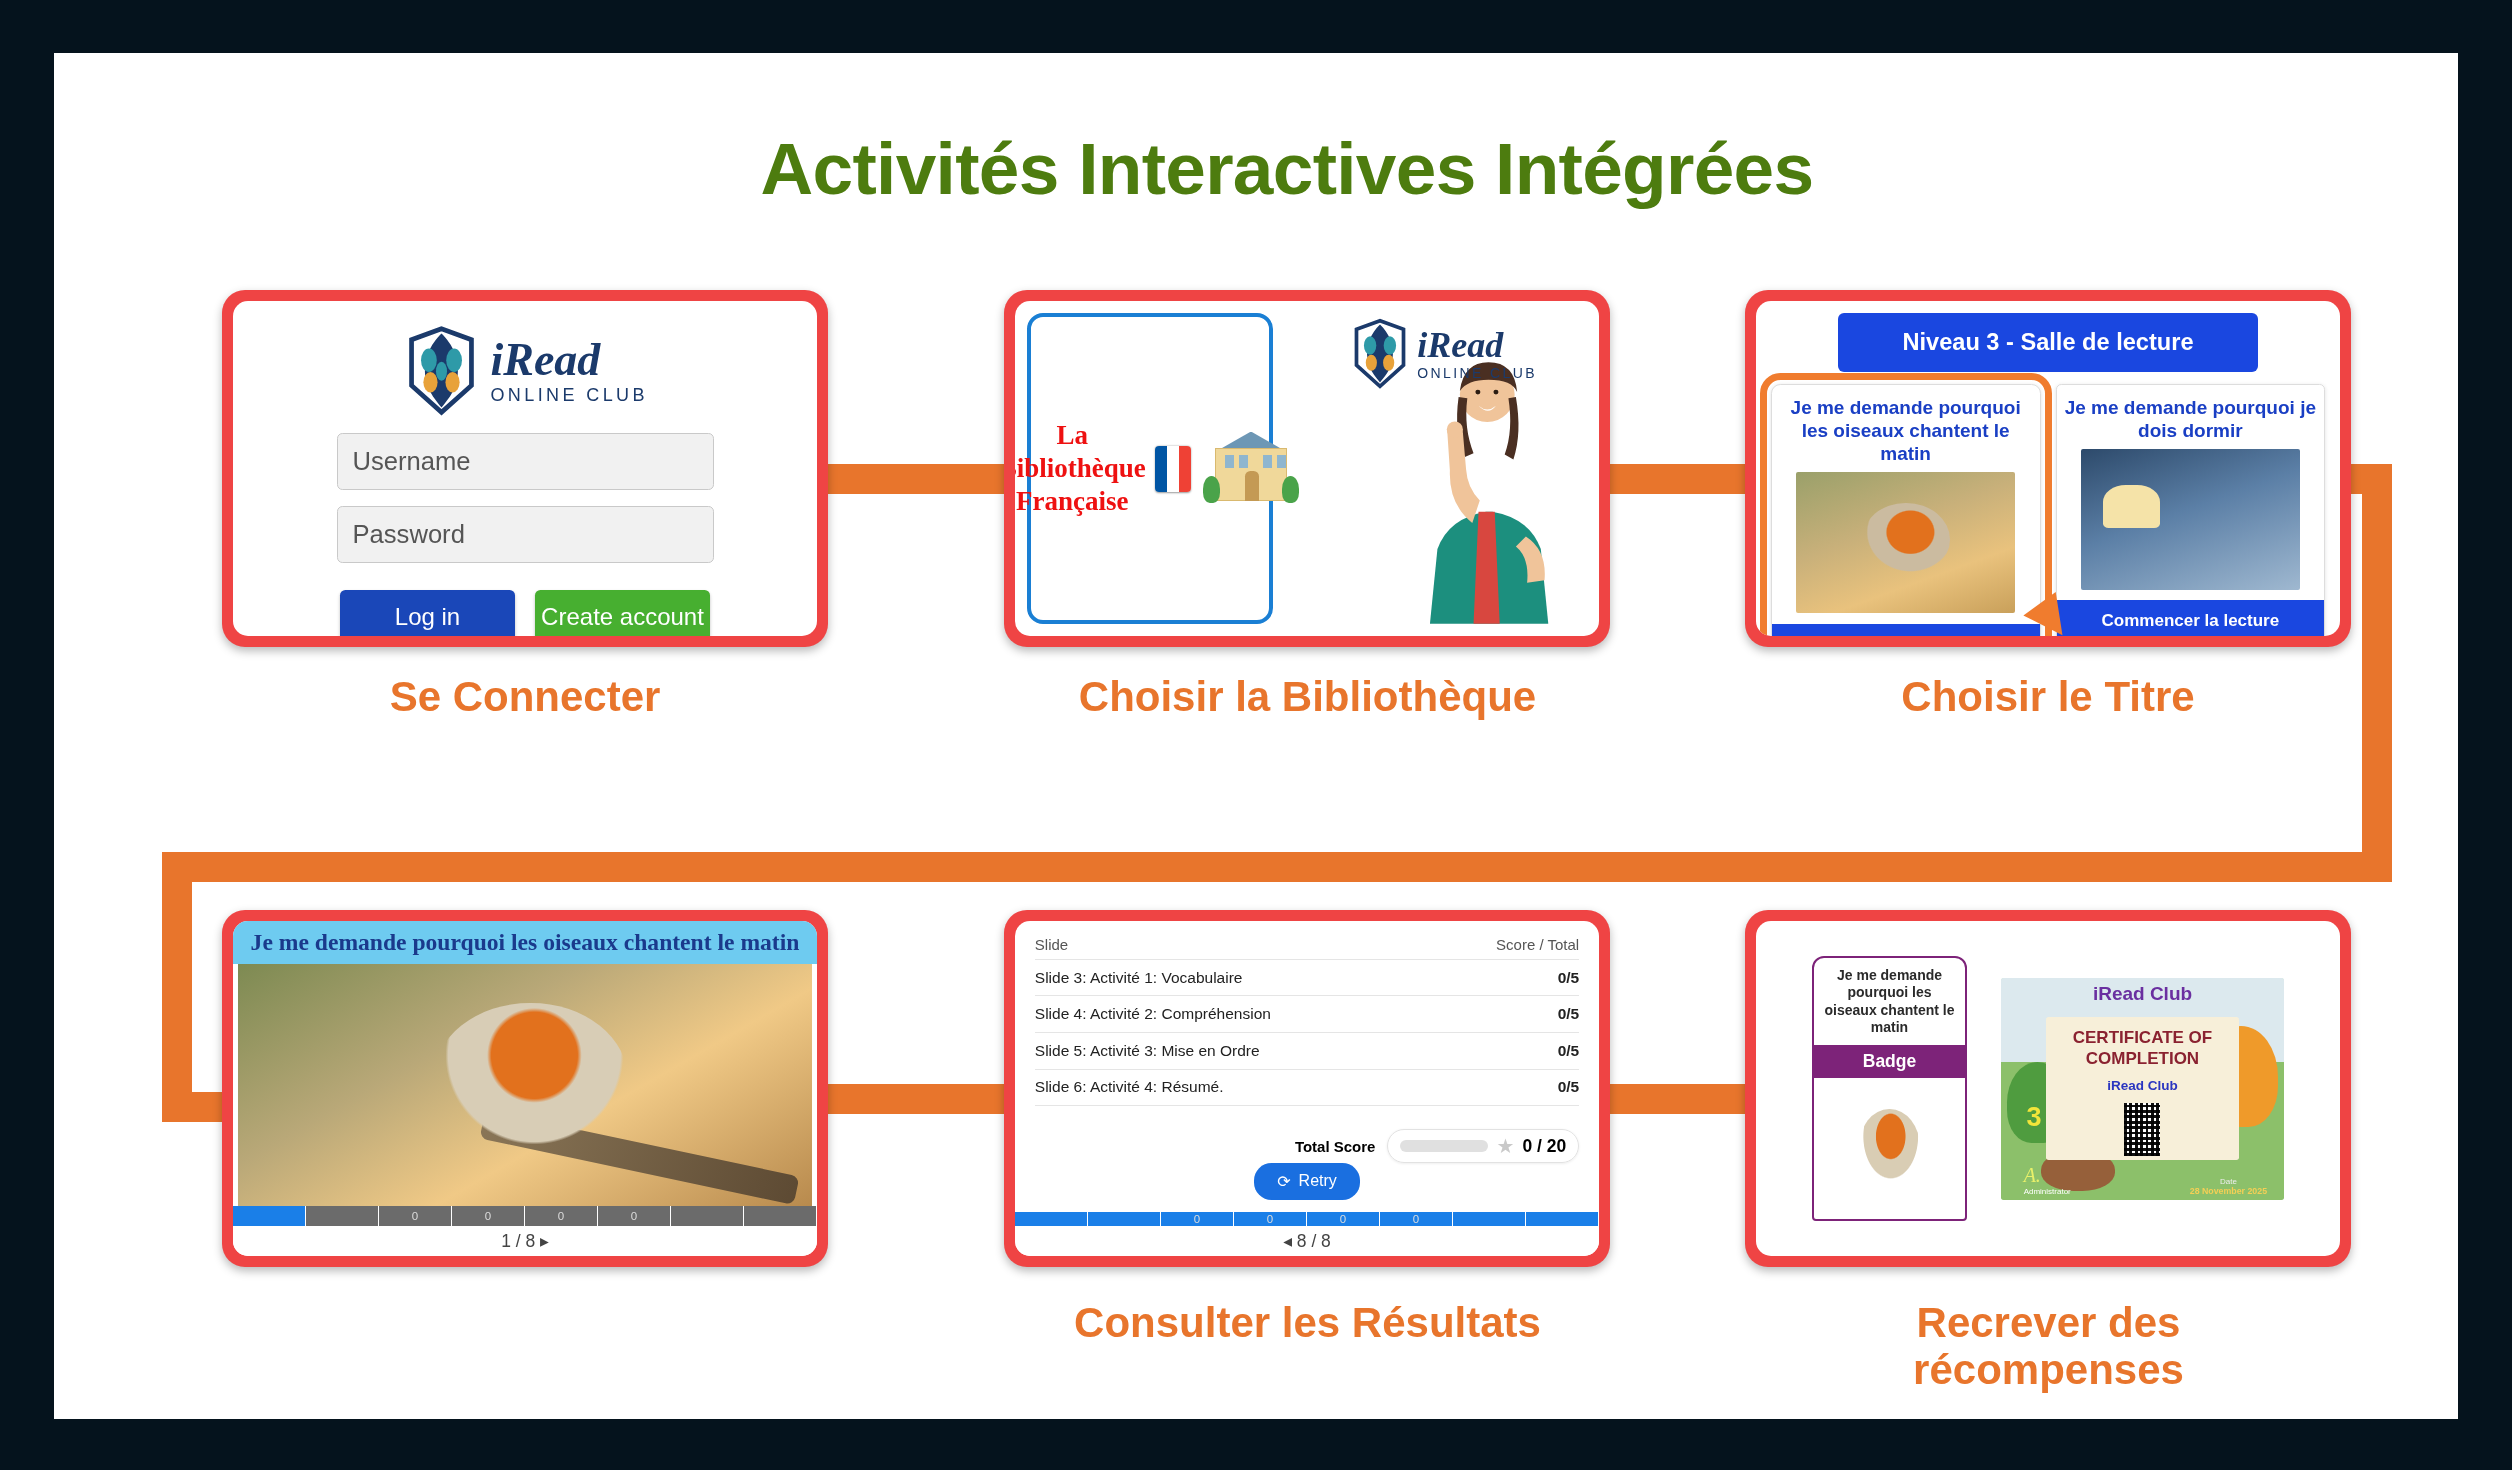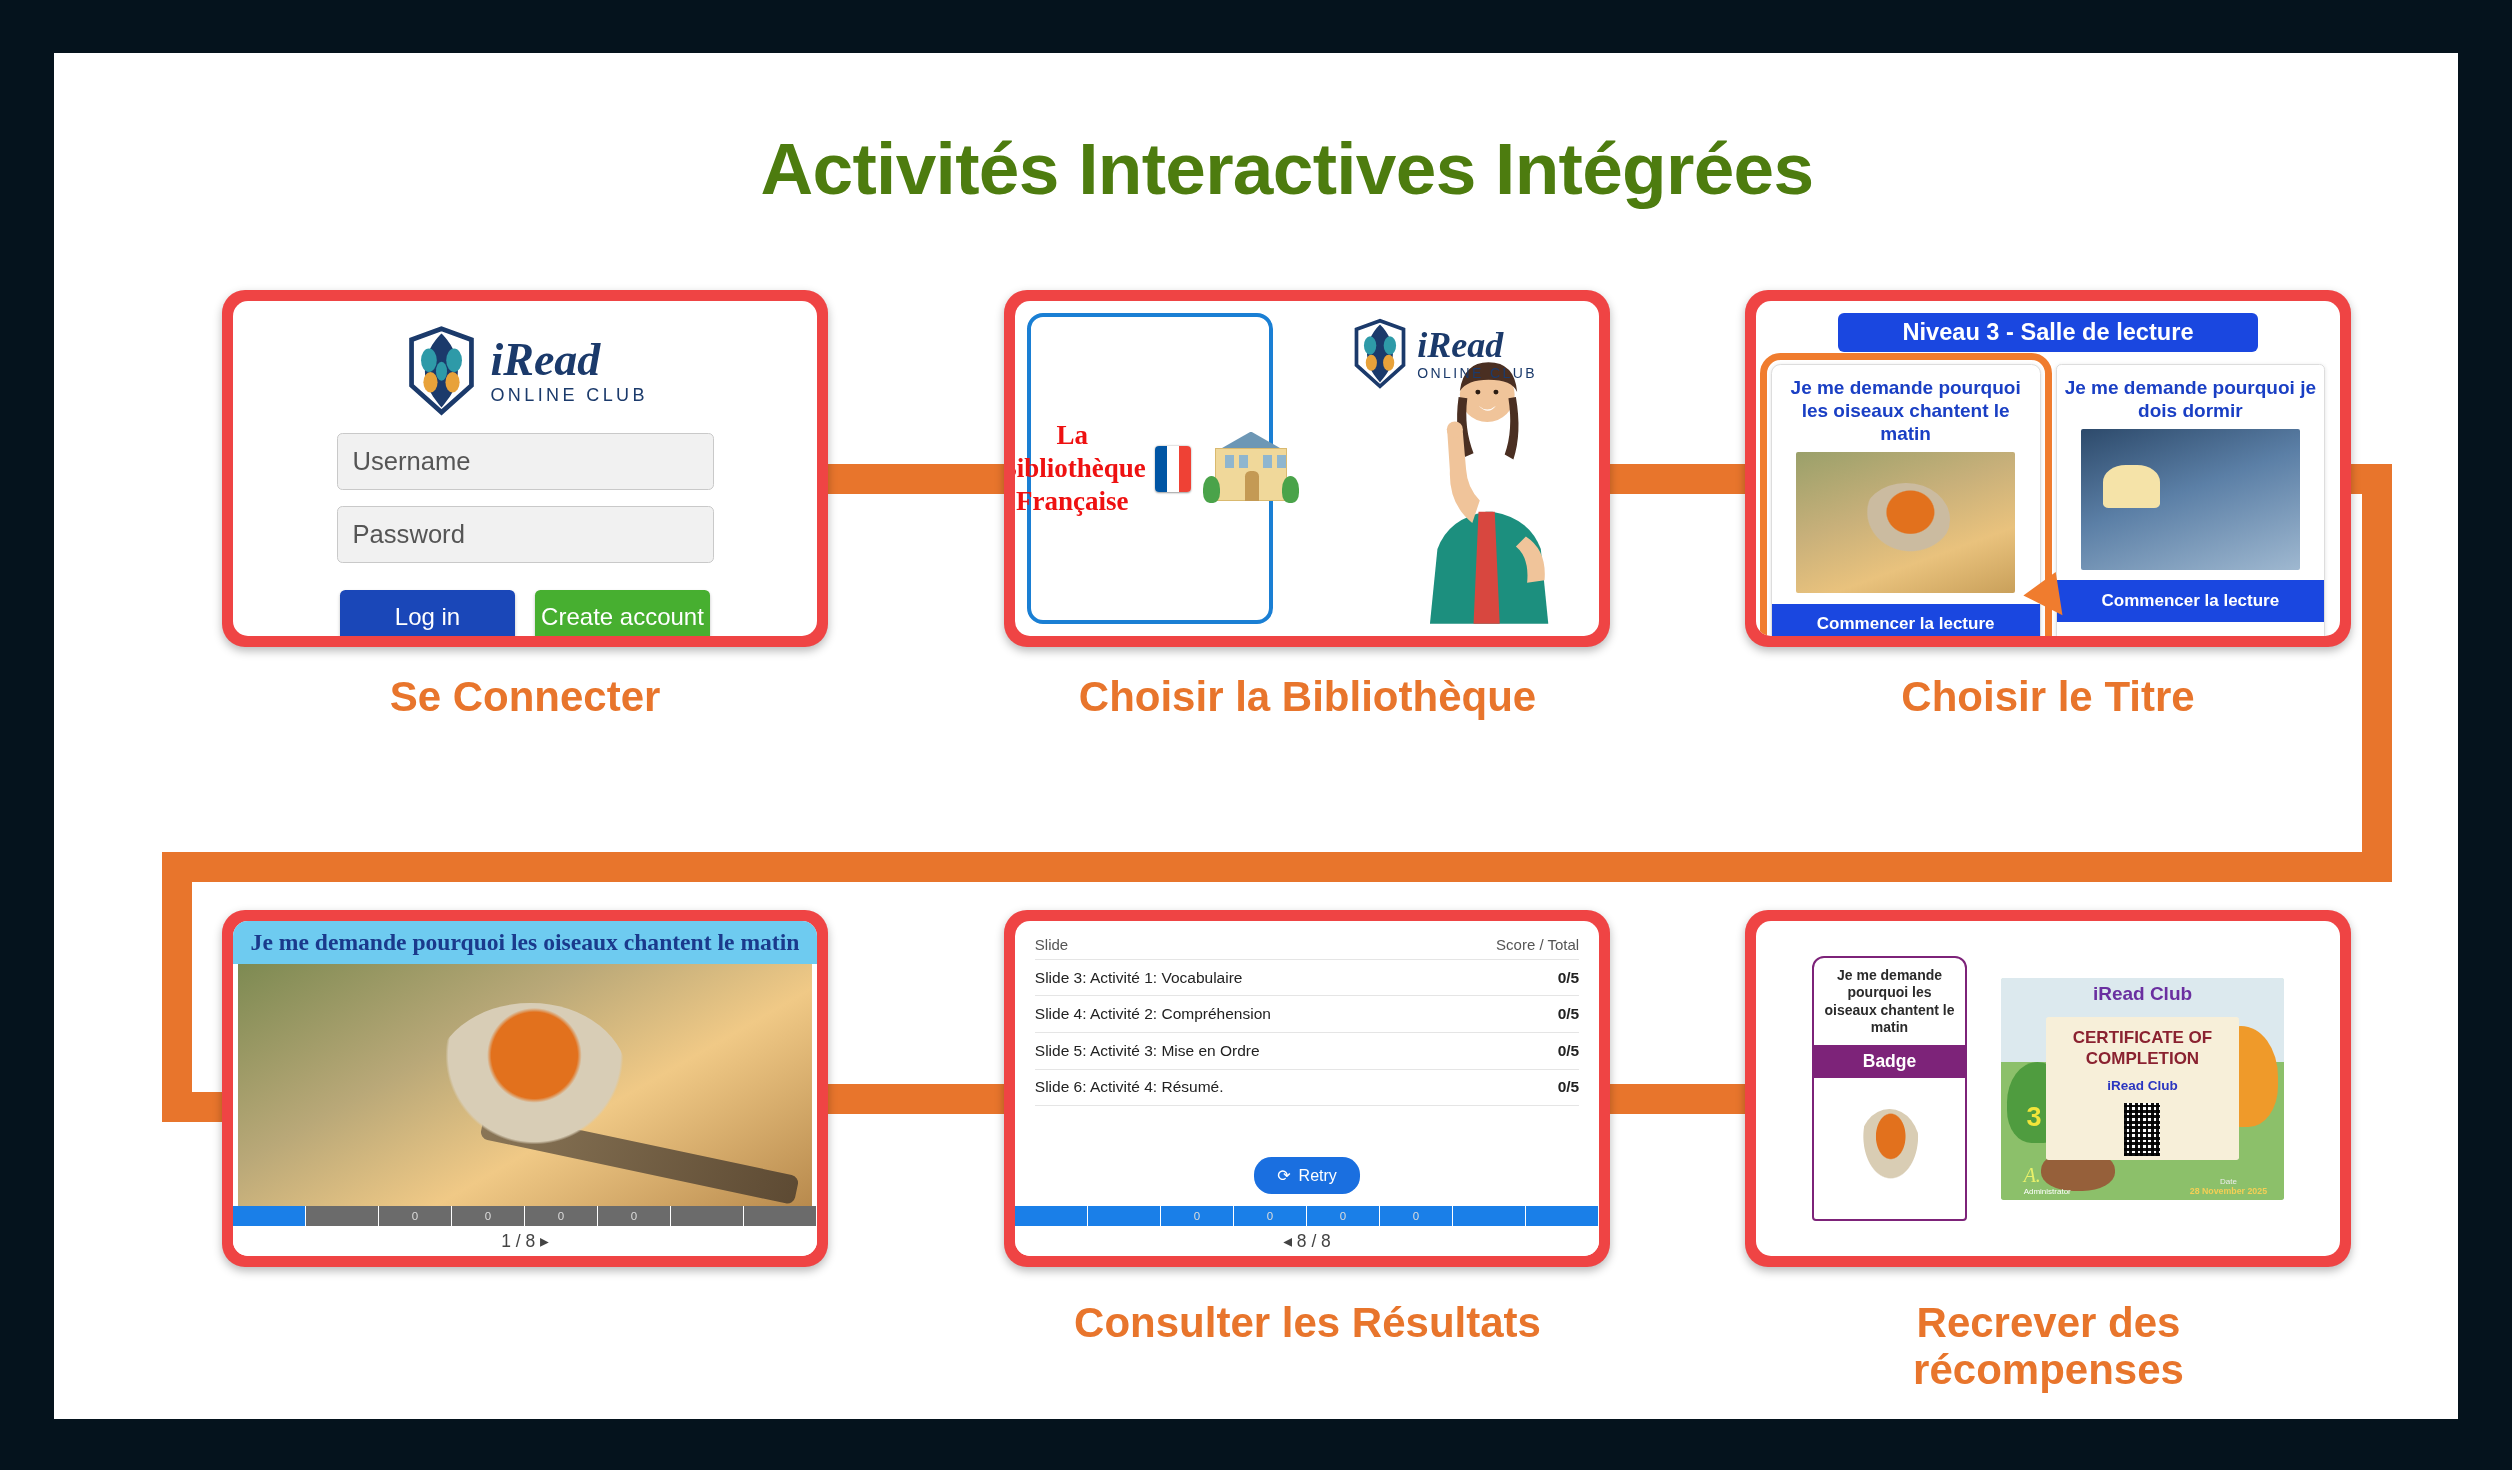--- a/index.html
+++ b/index.html
@@ -61,21 +61,21 @@
   .bldg .win { position:absolute; top:23px; width:9%; height:13.5px; background:#8fb6cf; }
   .bldg .tree { position:absolute; bottom:2.7px; width:17.5px; height:27px; background:#4aa34a; border-radius:50% 50% 40% 40%; }
   .lib-right { flex: 1; position: relative; }
   .lib-brand { position: absolute; right: 16%; top: 4px; display: flex; align-items: center; gap: 6.7px; z-index: 2; }
   .lib-brand .brand-name { font-size: 36px; }
   .lib-brand .brand-sub { font-size: 14px; letter-spacing: 2.4px; }
   .person { position: absolute; right: 0; bottom: 0; width: 202px; height: 86%; }
 
   
   .lvl-bar { margin: 12px auto 0; width: 72%; background: #1a47e0; color: #fff; text-align: center;
-             font-size: 23.6px; font-weight: bold; padding: 6px 0; border-radius: 6px; }
+             font-size: 23.6px; font-weight: bold; padding: 16px 0; border-radius: 6px; }
   .titles-row { display: flex; gap: 15px; padding: 12px 15px 0; position: relative; }
   .title-card { flex: 1; border: 1.3px solid #ddd; border-radius: 5.4px; background: #fff;
                 display: flex; flex-direction: column; align-items: center; overflow: hidden;
                 box-shadow: 0 1.3px 4px rgba(0,0,0,.12); }
   .title-card.sel { outline: 7.4px solid #f07c2e; outline-offset: 4.7px; border-radius: 9.4px; }
   .tc-head { font-size: 19px; color: #1a3fc4; font-weight: bold; text-align: center;
              line-height: 1.22; padding: 10.8px 6.7px 6.7px; }
   .tc-img { width: 82%; height: 141px; border-radius: 2px; }
   .tc-btn { width: 100%; background: #1a47e0; color: #fff; font-size: 17px; font-weight: bold;
             text-align: center; padding: 10.8px 0; margin-top: 10.8px; }
@@ -319,20 +319,28 @@
               <span class="sc">0/5</span>
             </div>
             <div class="res-row">
               <span>Slide 5: Activité 3: Mise en Ordre</span>
               <span class="sc">0/5</span>
             </div>
             <div class="res-row">
               <span>Slide 6: Activité 4: Résumé.</span>
               <span class="sc">0/5</span>
             </div>
+            <div class="total-row">
+              <span class="total-lbl">Total Score</span>
+              <span class="total-pill">
+                <span class="total-track"></span>
+                <span class="star">★</span>
+                <span class="total-val">0 / 20</span>
+              </span>
+            </div>
           </div>
           <div class="retry-wrap">
             <div class="retry">
               <span>⟳</span>
               <span>Retry</span>
             </div>
           </div>
           <div class="pbar">
             <div class="pseg done"></div>
             <div class="pseg done"></div>

